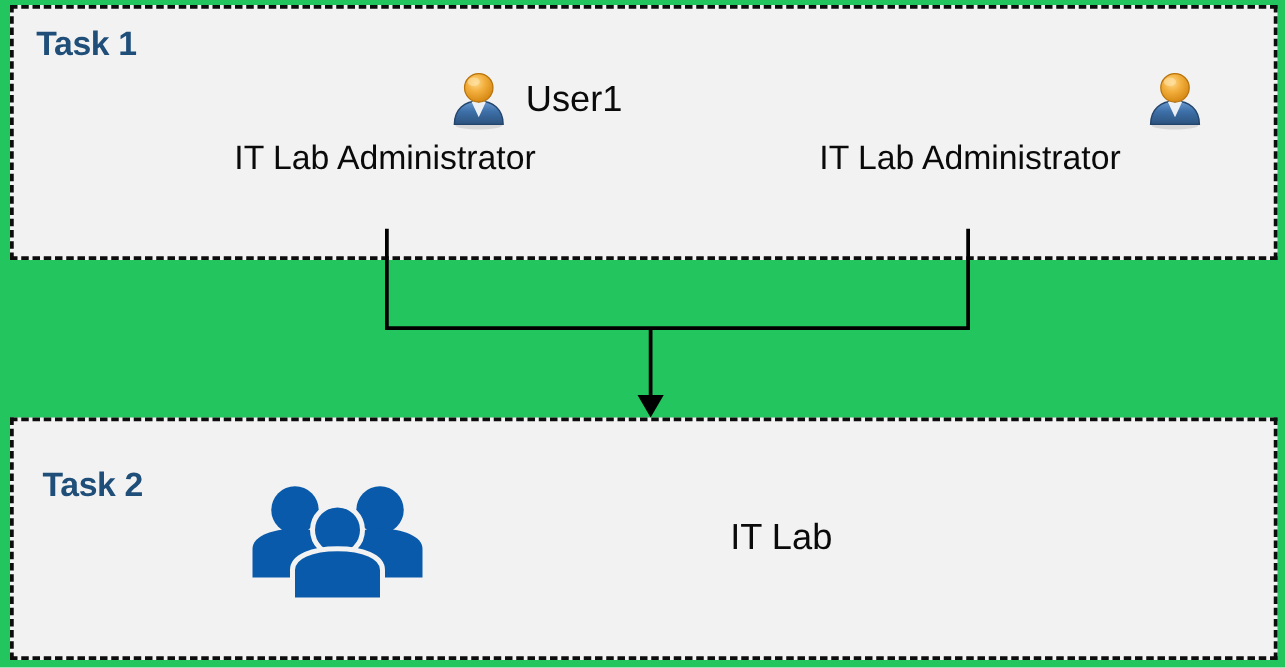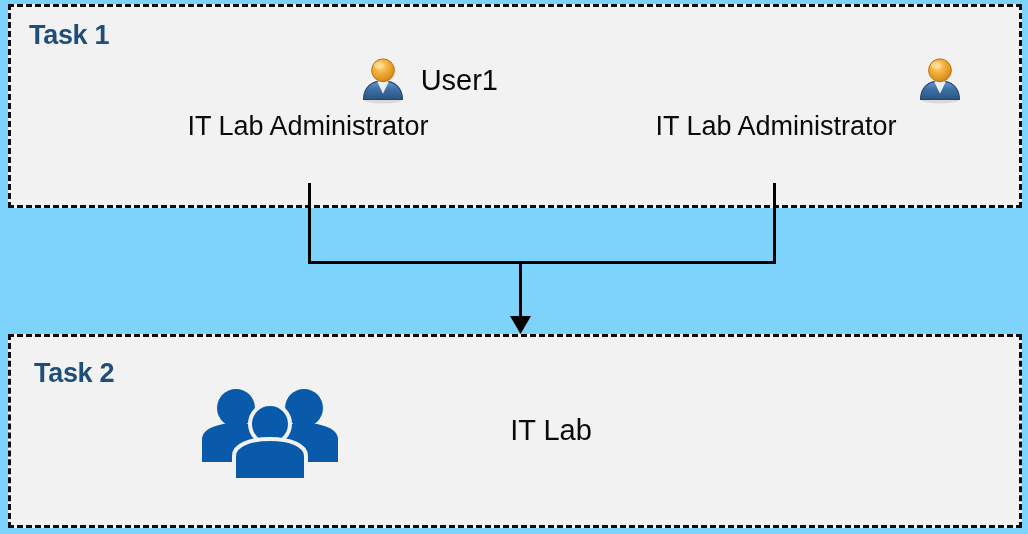--- a/index.html
+++ b/index.html
@@ -7,21 +7,21 @@
     padding: 0;
     background: #ffffff;
   }
   body {
     font-family: "Liberation Sans", sans-serif;
   }
   #canvas {
     position: relative;
     width: 1028px;
     height: 534px;
-    background: #7dd3fc;
+    background: #22c55e;
     overflow: hidden;
   }
 
   
   .task-box {
     position: absolute;
     box-sizing: border-box;
     background: #F2F2F2;
     border: 3px dashed #0d0d0d;
   }
@@ -31,21 +31,21 @@
   .task-label {
     position: absolute;
     color: #1F4E79;
     font-weight: bold;
     font-size: 27px;
     letter-spacing: -0.3px;
     line-height: 1;
     white-space: nowrap;
   }
   #task1-label { left: 29px; top: 22px; }
-  #task2-label { left: 34px; top: 360px; }
+  #task2-label { left: 34px; top: 375px; }
 
   
   .person-group {
     position: absolute;
     text-align: center;
     white-space: nowrap;
   }
   #person-user1 { left: 118px; top: 54px; width: 380px; }
   #person-guest { left: 586px; top: 54px; width: 380px; }
 
@@ -71,21 +71,21 @@
 
   
   #group-block {
     position: absolute;
     left: 200px;
     top: 380px;
     width: 700px;
     display: flex;
     align-items: center;
     justify-content: flex-start;
-    gap: 46px;
+    gap: 120px;
   }
   .group-icon { width: 140px; height: 102px; display: block; flex: none; }
   .group-name {
     font-size: 29px;
     color: #0a0a0a;
     line-height: 1.22;
     text-align: center;
     width: 330px;
   }
 

